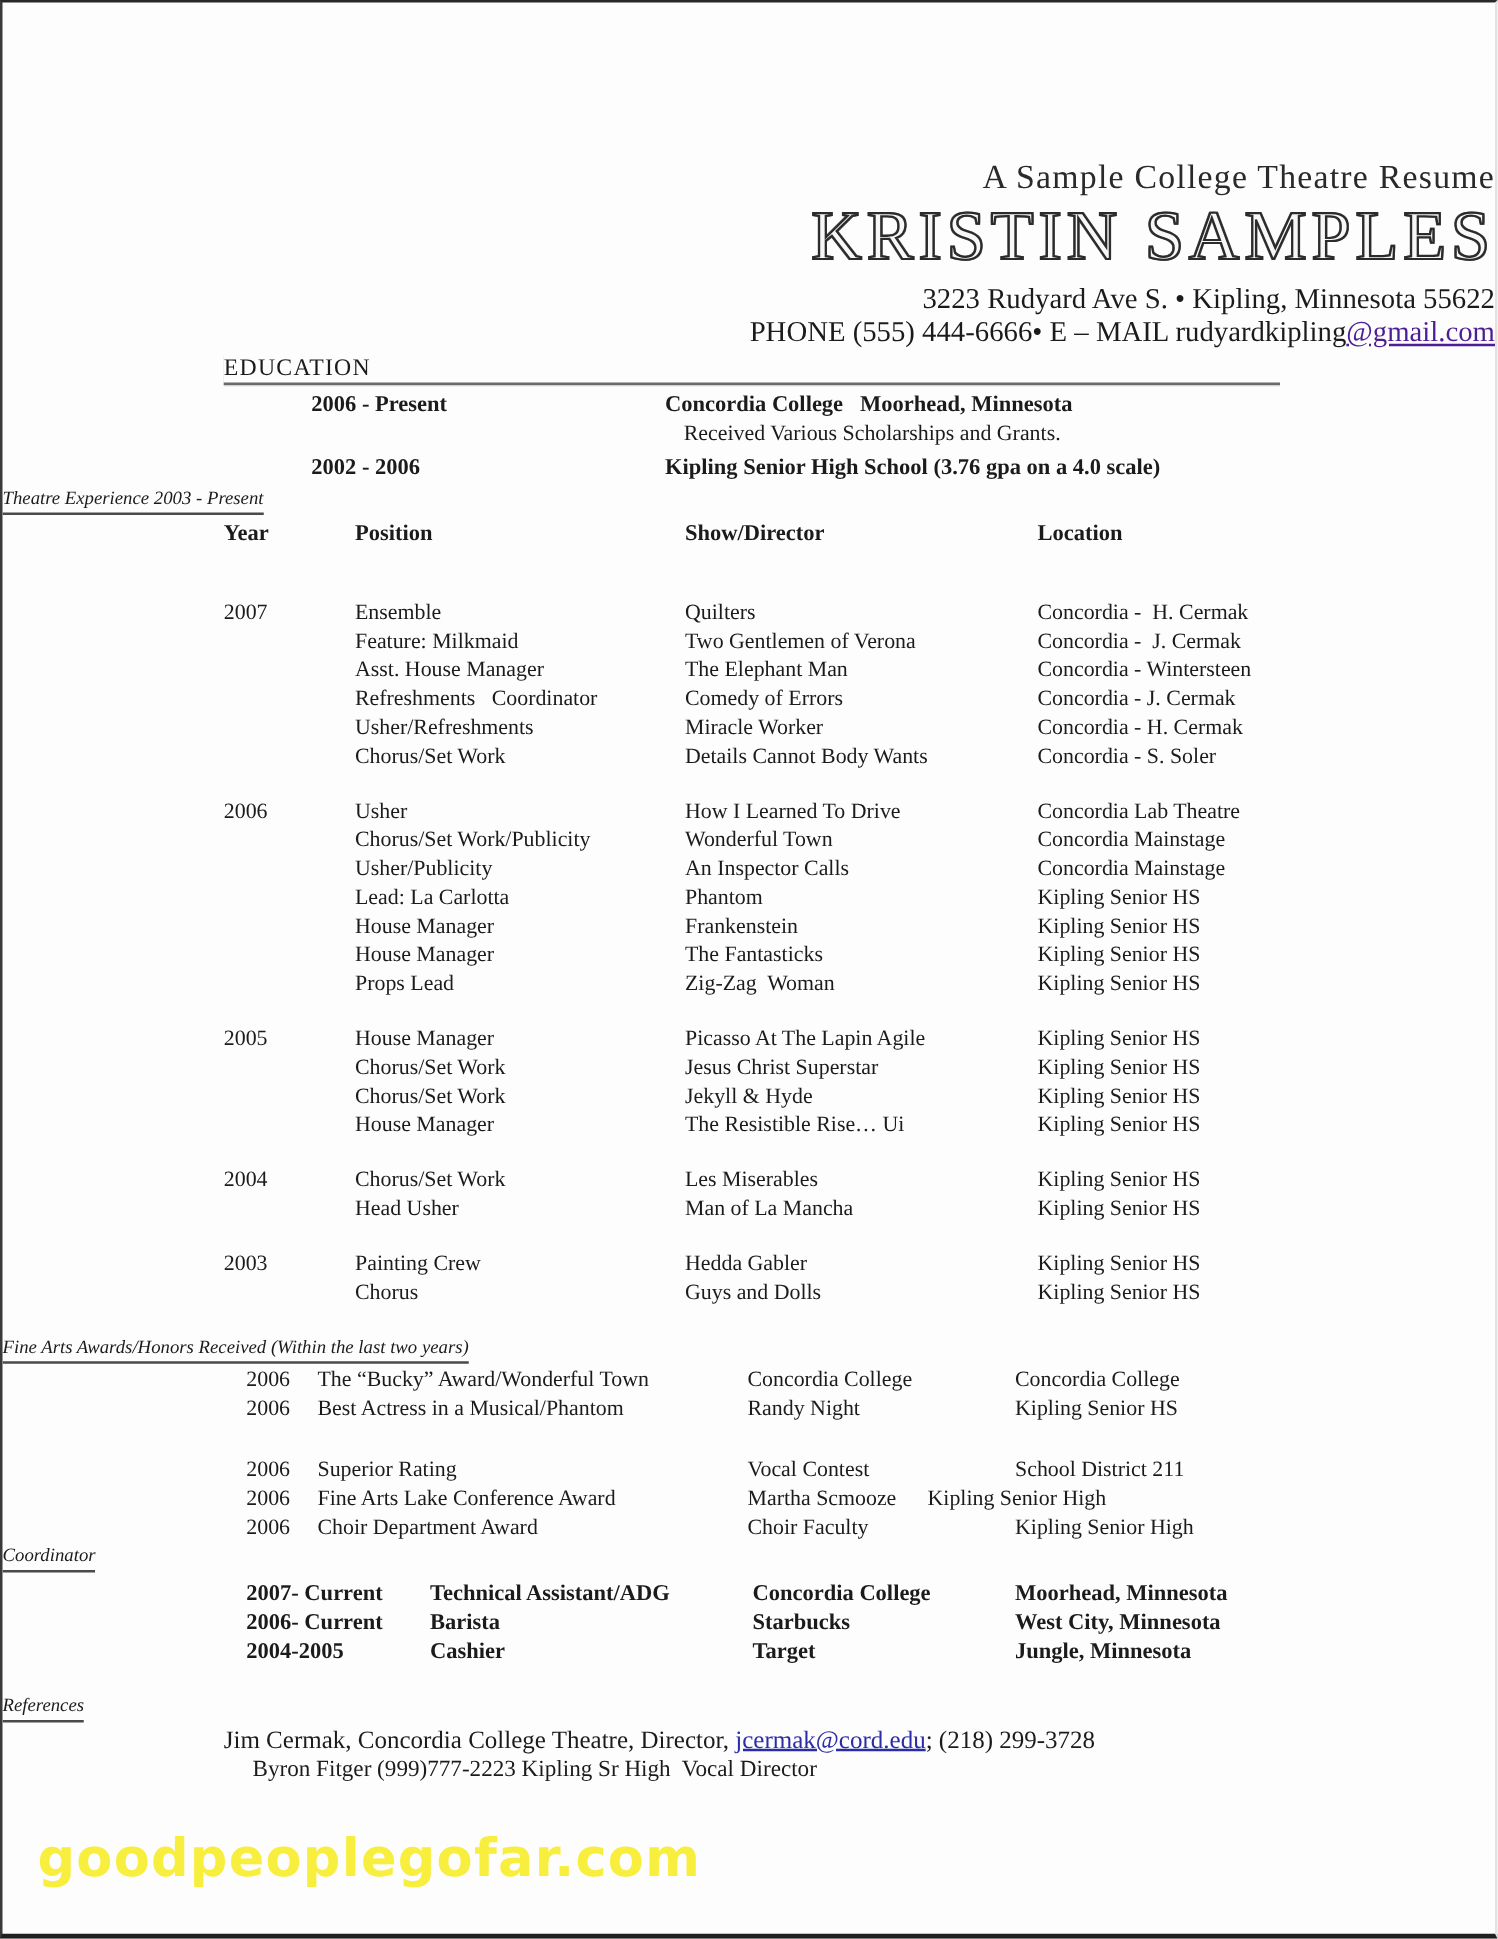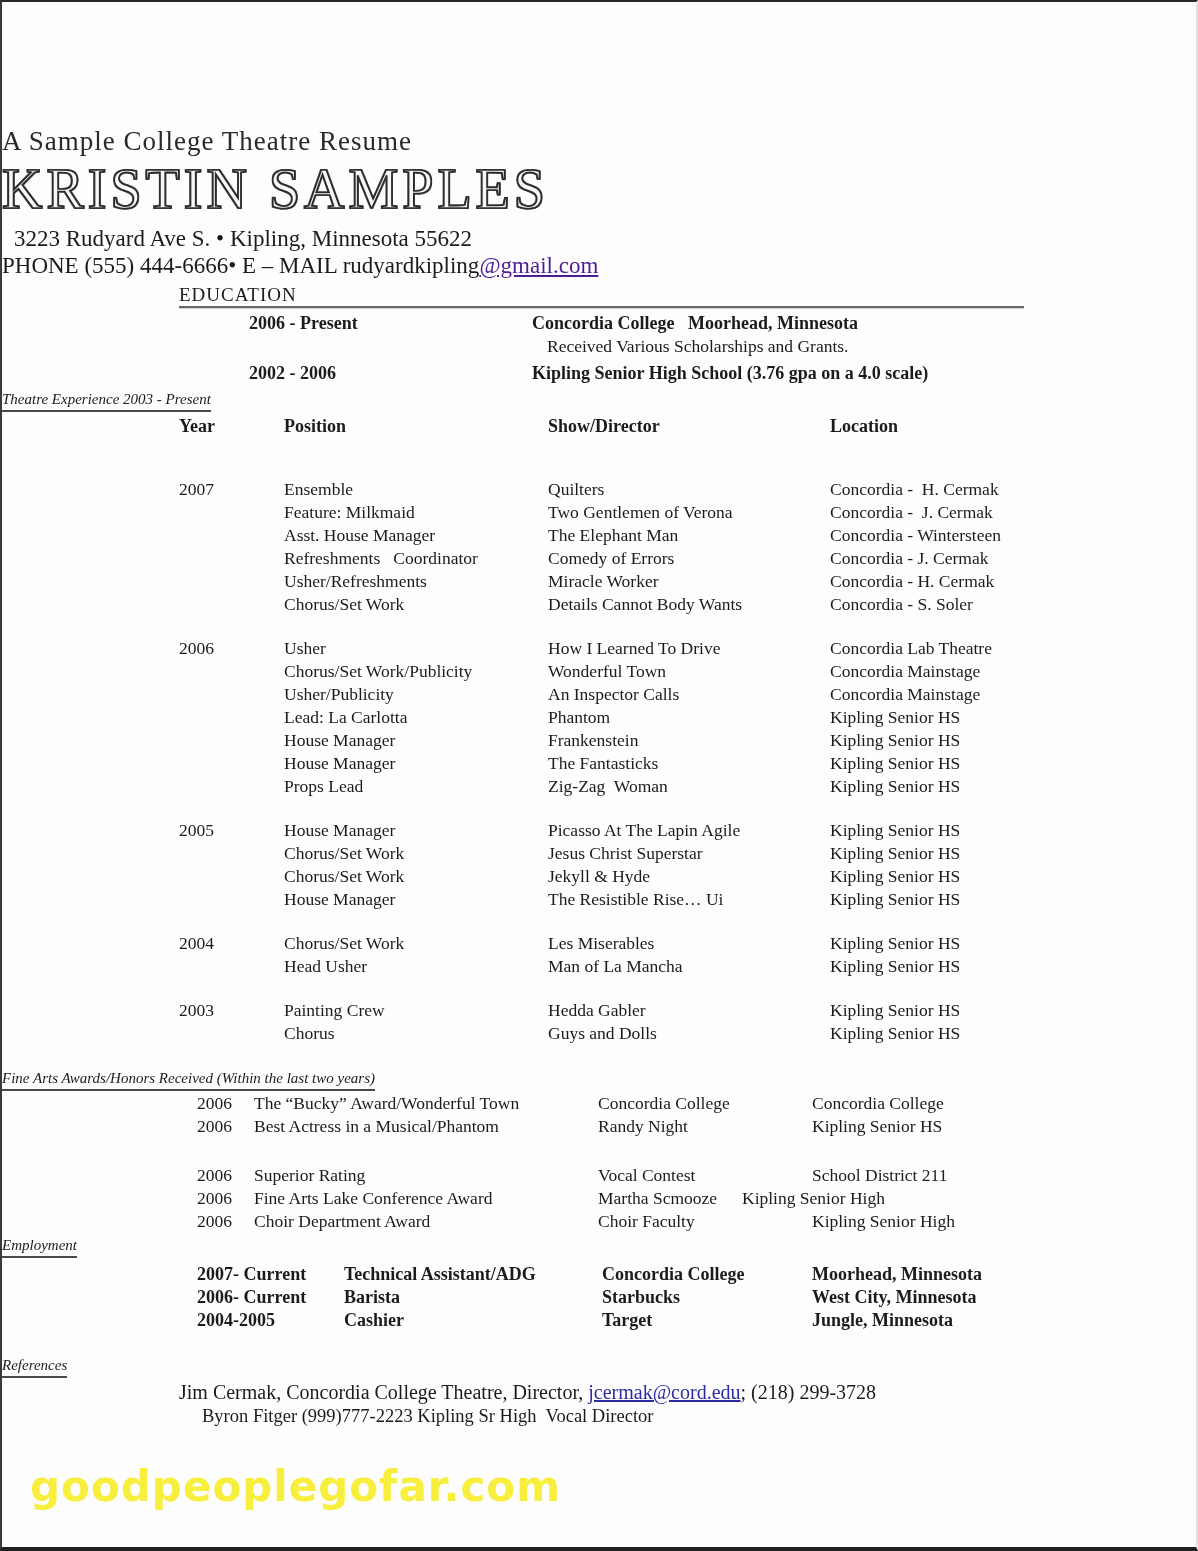--- a/index.html
+++ b/index.html
@@ -4,21 +4,21 @@
 <style>
   html,body { margin:0; padding:0; background:#f0f0f0; }
   .page {
     position:relative; width:1198px; height:1551px; box-sizing:border-box;
     background:#fdfdfd; overflow:hidden;
     border-top:2px solid #282828; border-bottom:4px solid #1f1f1f;
     border-left:2px solid #3a3a3a; border-right:2px solid #e2e2e2;
     font-family:"Liberation Serif", serif; color:#1b1b1b;
   }
   .content { padding-top:124px; }
-  .hdr { text-align:left; }
+  .hdr { text-align:right; }
   .doc-title { font-size:27px; line-height:30px; letter-spacing:1px; color:#2a2a2a; }
   .person-name {
     margin-top:2px; font-size:56px; line-height:62px; letter-spacing:4px;
     color:#f7f7f7; -webkit-text-stroke:1.7px #2b2b2b;
     text-shadow:1px 1px 0 #555, -1px -1px 0 #555, 1px -1px 0 #555, -1px 1px 0 #555;
   }
   .address { margin-top:6px; font-size:23px; line-height:26px;padding-left:12px; }
   .phone { font-size:23px; line-height:28px; white-space:pre; }
   .email-ul { text-decoration:underline; color:#4c1d95; }
   .edu-heading {
@@ -264,21 +264,21 @@
           </div>
           <div class="a-row">
             <div class="a-cell">2006</div>
             <div class="a-cell">Choir Department Award</div>
             <div class="a-cell">Choir Faculty</div>
             <div class="a-cell">Kipling Senior High</div>
           </div>
         </div>
       </div>
 
-    <div class="section-heading employment-heading">Employment</div>
+    <div class="section-heading employment-heading">Coordinator</div>
     <div id="employment-body">
         <div class="e-row">
           <div class="e-cell">2007- Current</div>
           <div class="e-cell">Technical Assistant/ADG</div>
           <div class="e-cell">Concordia College</div>
           <div class="e-cell">Moorhead, Minnesota</div>
         </div>
         <div class="e-row">
           <div class="e-cell">2006- Current</div>
           <div class="e-cell">Barista</div>

